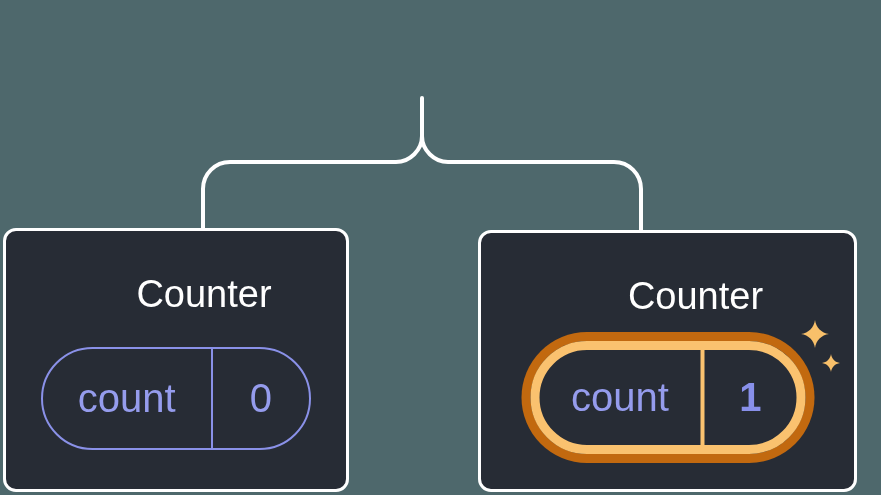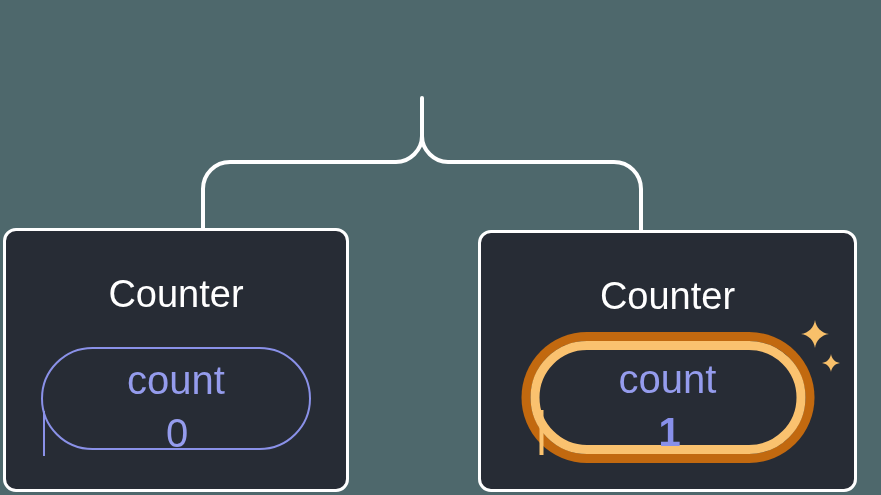--- a/index.html
+++ b/index.html
@@ -20,28 +20,28 @@
   }
   .card{
     position:absolute;box-sizing:border-box;
     background:#272c35;border:3px solid #ffffff;border-radius:13px;
     z-index:2;
   }
   .card-left{left:3px;top:228px;width:346px;height:264px;}
   .card-right{left:478px;top:230px;width:379px;height:262px;}
   .card-title{
     position:absolute;top:42px;left:0;width:100%;
-    text-align:center;color:#ffffff;font-size:38px;font-weight:400;
+    text-align:center;color:#ffffff;font-size:38px;font-weight:400;padding-left:28px;
   }
   .pill{
     position:absolute;left:50%;transform:translateX(-50%);
     box-sizing:border-box;
     display:flex;align-items:stretch;
     border-radius:999px;
-    font-size:40px;color:#959ced;flex-direction:column;
+    font-size:40px;color:#959ced;
   }
   .pill-normal{
     top:116px;width:270px;height:103px;
     border:2px solid #8a91e8;
   }
   .pill-highlight{
     top:108px;width:275px;height:113px;
     border:9px solid #fac26f;
     box-shadow:0 0 0 9px #c2690f;
   }

